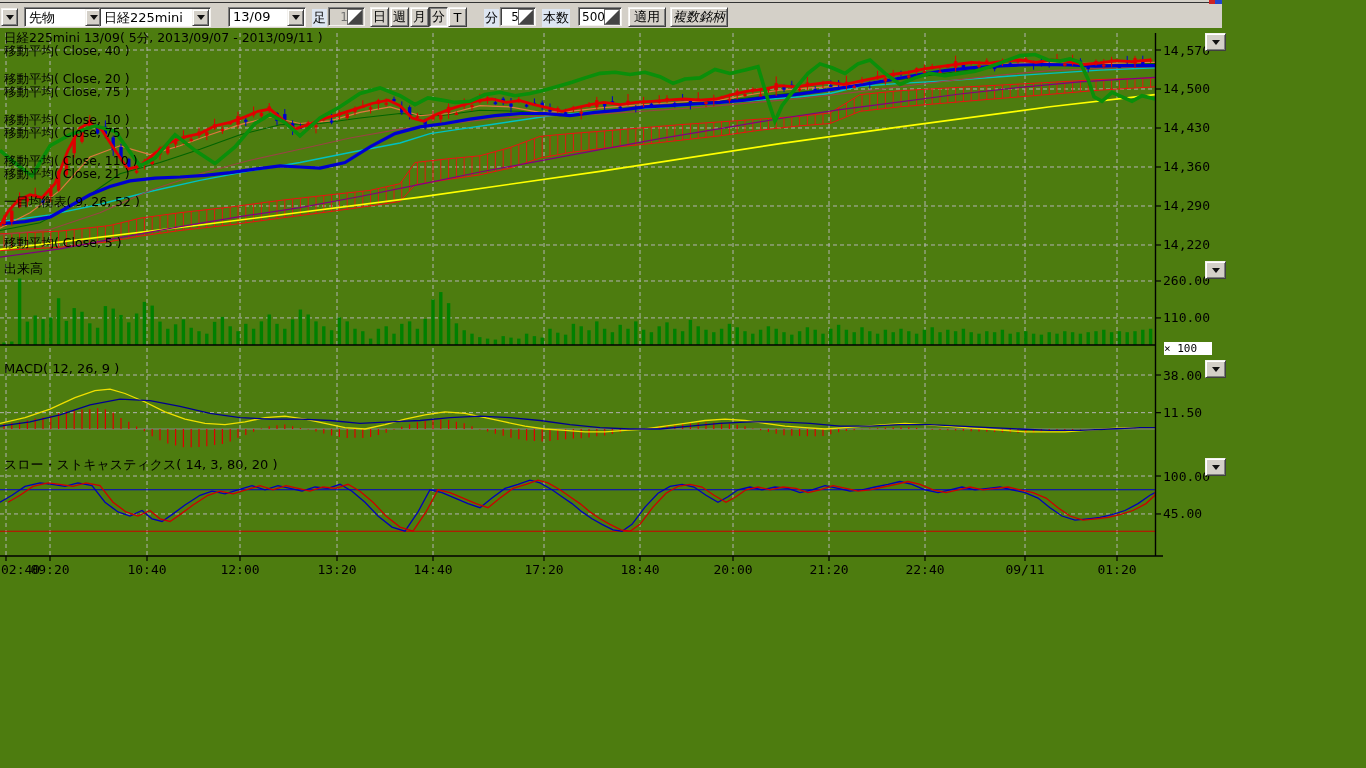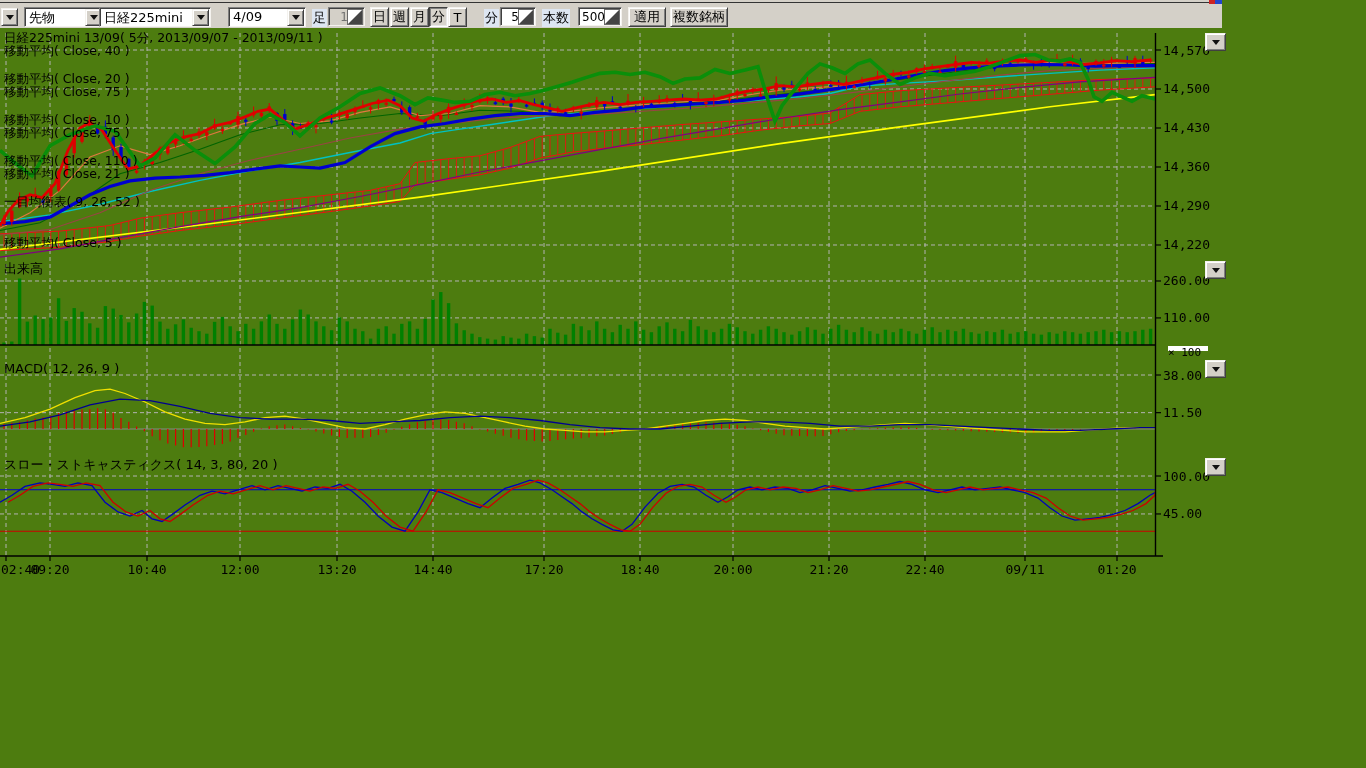--- a/index.html
+++ b/index.html
@@ -37,21 +37,21 @@
   
   .legend{position:absolute;left:4px;display:flex;gap:24px;white-space:nowrap;
      font-size:12.5px;z-index:4;flex-direction:column;}
   .legend.l1{top:30px;}
   .legend.l2{top:43px;}
   
   #chart{position:absolute;left:0;top:28px;z-index:1;}
   .panel-menu-btn{position:absolute;left:1205px;width:19px;height:16px;z-index:5;
      display:flex;align-items:center;justify-content:center;}
   .mult-box{position:absolute;left:1163px;top:341px;width:50px;height:15px;z-index:5;
-     border:5px solid #4d7c0f;background:#fff;font-size:11px;line-height:14px;
+     border:1px solid #4d7c0f;background:#fff;font-size:11px;line-height:14px;
      font-family:"DejaVu Sans Mono","Liberation Mono",monospace;box-sizing:border-box;}
 </style>
 </head>
 <body>
 
 <div class="stage">
 
   <div class="toolbar">
     <div class="win-frag">
         <div class="r"></div>
@@ -73,21 +73,21 @@
     <div class="tb-abs combo" style="left:99px;width:112px;">
       <div class="cfield"></div>
       <span class="ctext">日経225mini</span>
       <div class="carrow raised">
           <span class="tri-down"></span>
         </div>
     </div>
 
     <div class="tb-abs combo" style="left:228px;width:78px;">
       <div class="cfield"></div>
-      <span class="ctext">4/09</span>
+      <span class="ctext">13/09</span>
       <div class="carrow raised">
           <span class="tri-down"></span>
         </div>
     </div>
 
     <span class="tb-abs tb-label" style="left:312px;">足</span>
 
     <div class="tb-abs spin sunken disabled" style="left:328px;width:37px;">
       <span class="sval">1</span>
       <span class="sbtn"></span>
@@ -107,21 +107,21 @@
     </div>
 
     <span class="tb-abs tb-label" style="left:542px;">本数</span>
 
     <div class="tb-abs spin sunken" style="left:578px;width:44px;text-align:right;">
       <span class="sval">500</span>
       <span class="sbtn"></span>
     </div>
 
     <div class="tb-abs tb-btn raised" style="left:628px;width:38px;">適用</div>
-    <div class="tb-abs tb-btn raised" style="left:670px;width:58px;">複数銘柄</div>
+    <div class="tb-abs tb-btn raised" style="left:670px;width:58px;font-style:italic;">複数銘柄</div>
   </div>
 
   <div class="legend l1" id="legend1">
       <span>日経225mini 13/09( 5分, 2013/09/07 - 2013/09/11 )</span>
       <span>移動平均( Close, 20 )</span>
       <span>移動平均( Close, 10 )</span>
       <span>移動平均( Close, 110 )</span>
       <span>一目均衡表( 9, 26, 52 )</span>
       <span>移動平均( Close, 5 )</span>
     </div>

